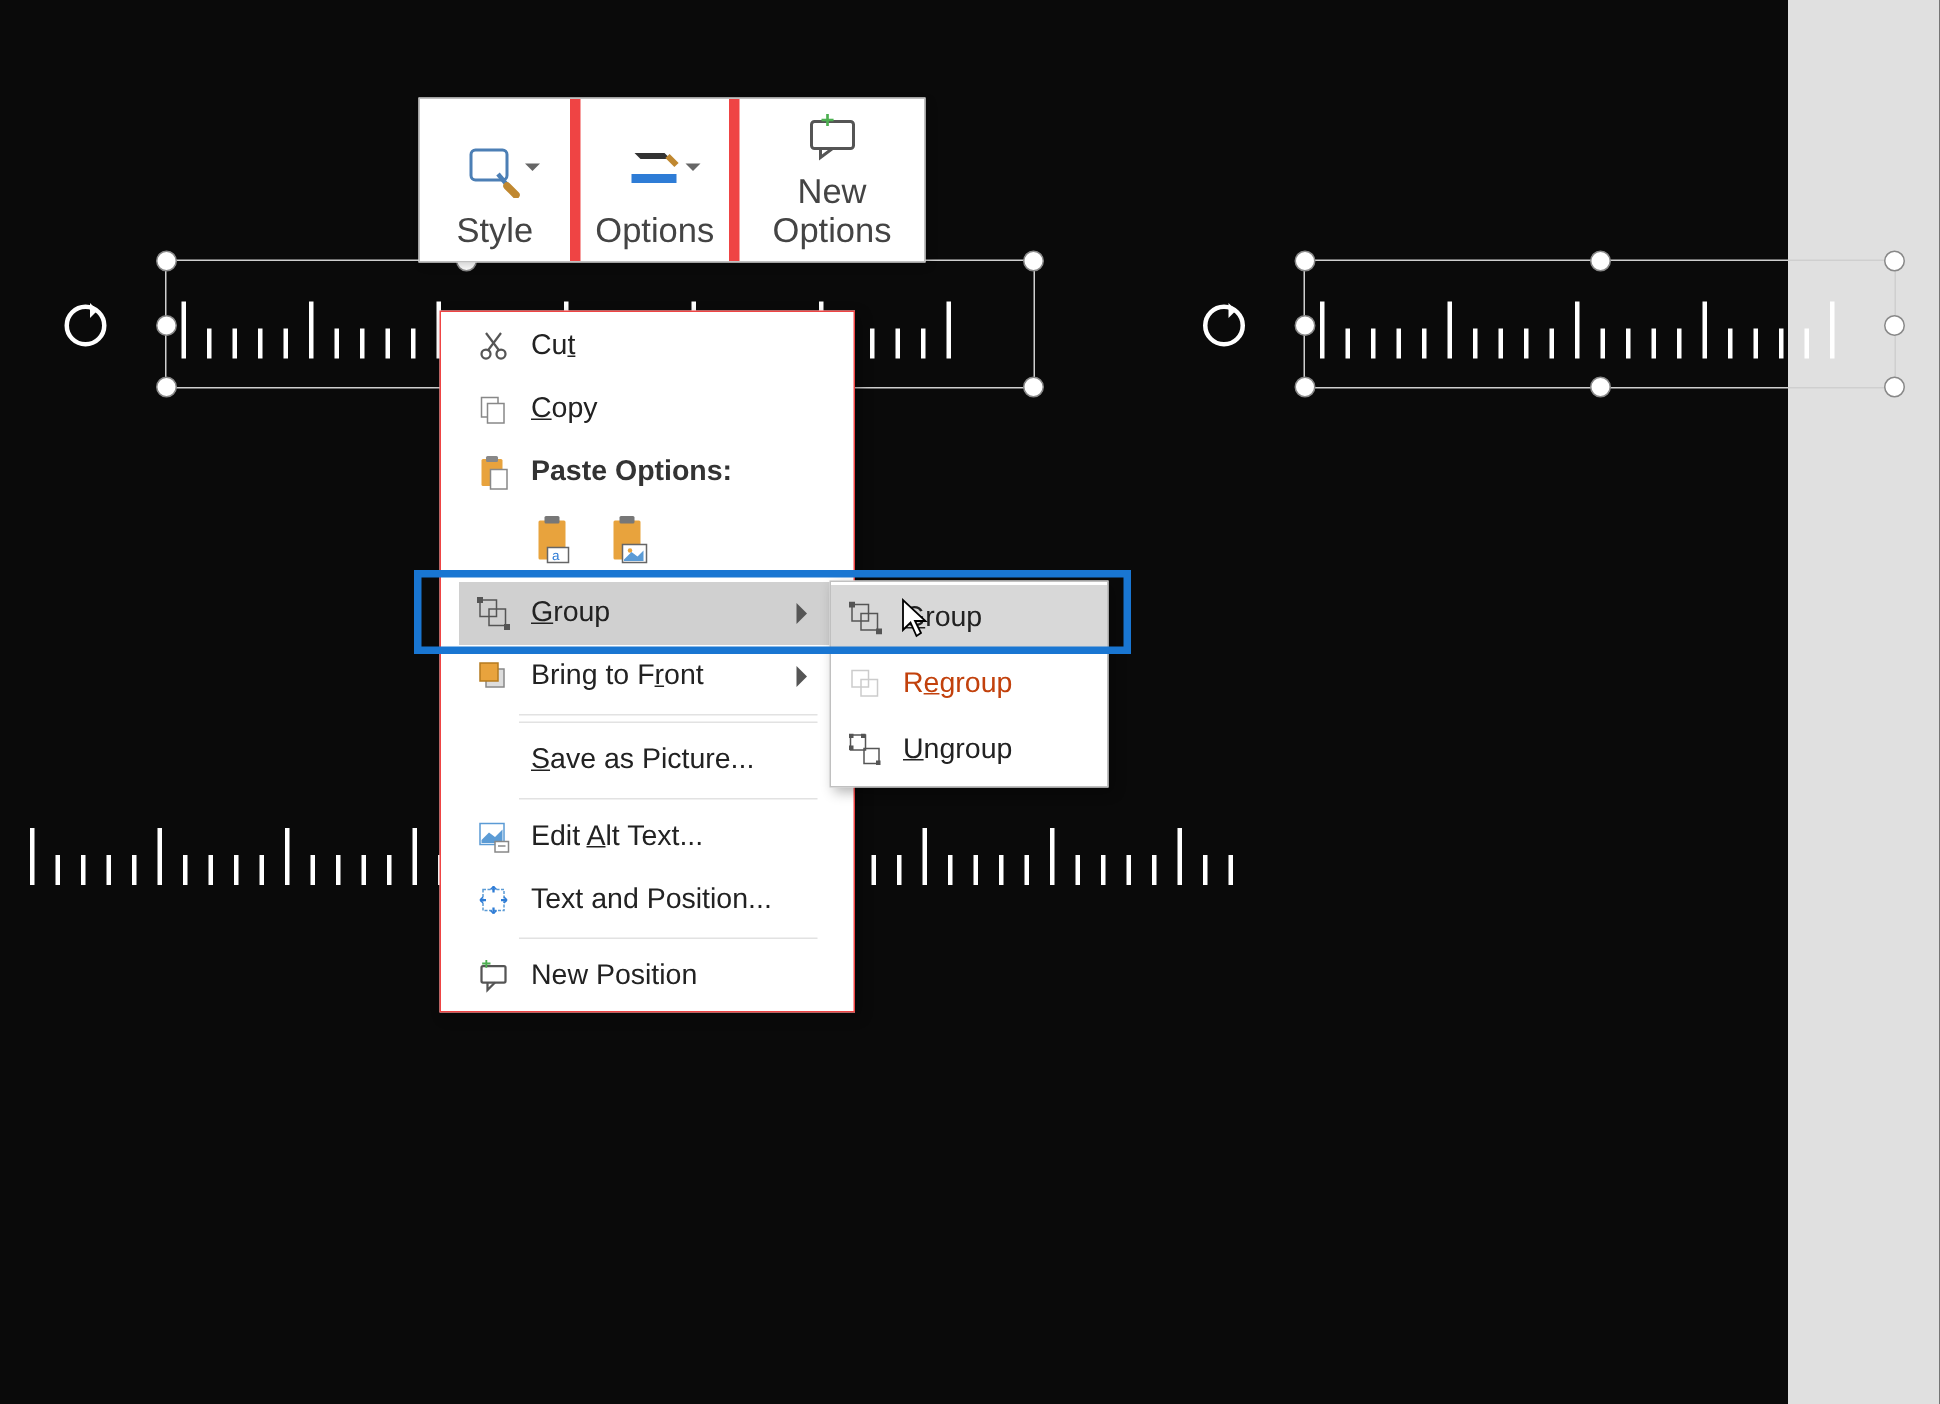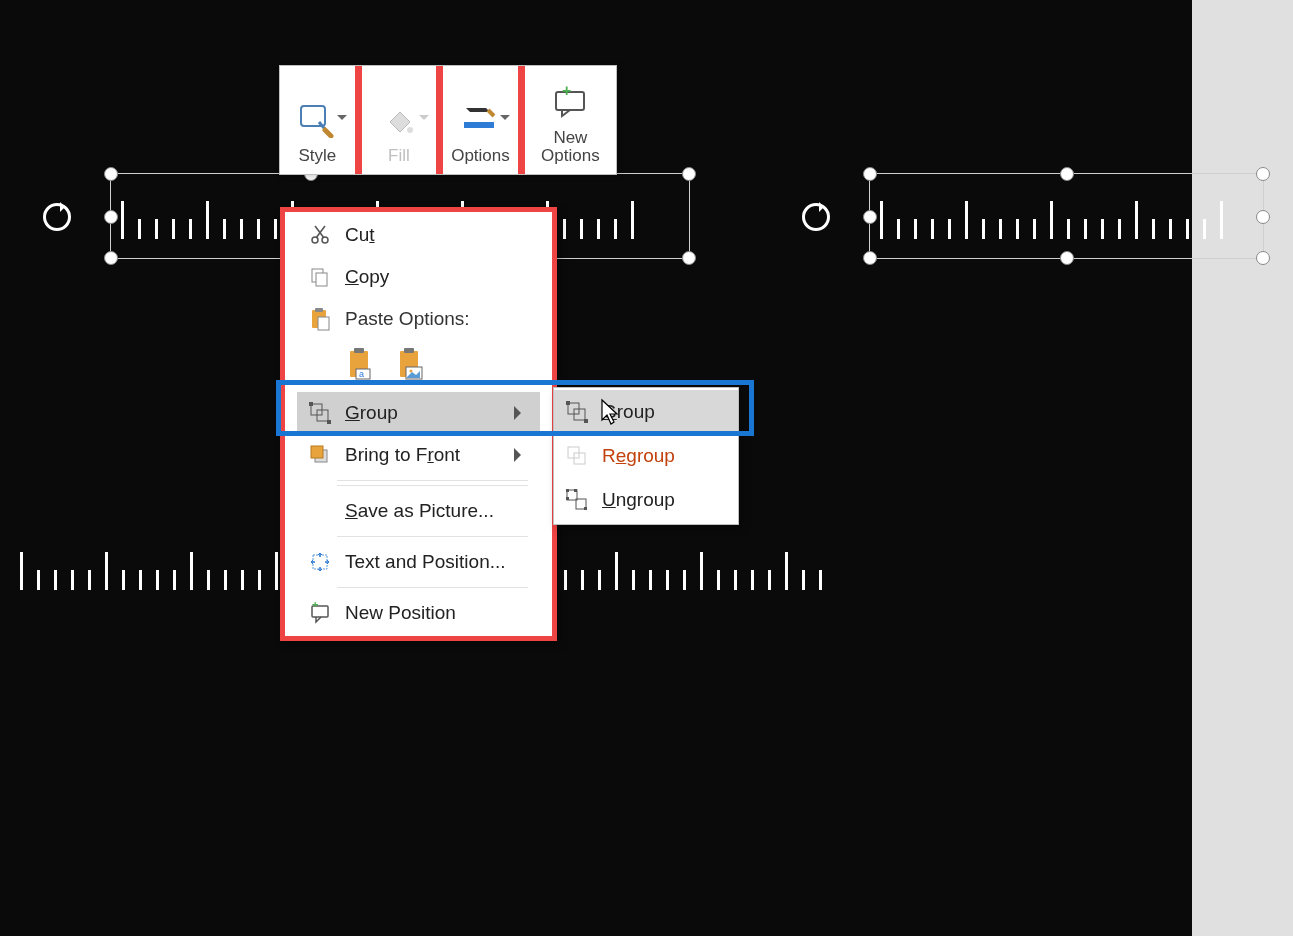--- a/index.html
+++ b/index.html
@@ -63,53 +63,53 @@
 .mini-toolbar .tb-item {
   flex: 1;
   display: flex;
   flex-direction: column;
   align-items: center;
   justify-content: flex-end;
   padding: 8px 4px;
   border-right: 7px solid #ef4444;
 }
 .mini-toolbar .tb-item:last-child { border-right: none; flex: 1.25; }
-.mini-toolbar .tb-label { font-size: 17px; color: #444; margin-top: 6px; text-align:center; line-height:1.1; }
+.mini-toolbar .tb-label { font-size: 23px; color: #444; margin-top: 6px; text-align:center; line-height:1.1; }
 .mini-toolbar .tb-item.disabled .tb-label { color: #c0c0c0; }
 .tb-icon { width: 40px; height: 40px; display:flex; align-items:center; justify-content:center; position:relative; }
 .tb-dd { position:absolute; right:-10px; top:14px; width:0; height:0; border:5px solid transparent; border-top-color:#666; }
 
 
 .context-menu {
   position: absolute;
-  left: 280px; top: 207px;
+  left: 293px; top: 207px;
   width: 277px;
   background: #fff;
-  border: 5px solid #ef4444;
+  border: 1px solid #ef4444;
   box-shadow: 3px 3px 8px rgba(0,0,0,0.3);
   padding: 2px 12px;
 }
 .menu-item {
   display: flex;
   align-items: center;
   padding: 6px 10px 6px 10px;
   font-size: 19px;
   color: #222;
   position: relative;
   min-height: 42px;
 }
 .menu-item.hovered { background: #d0d0d0; }
 .menu-item.disabled { color: #c2410c; }
 .menu-item .mi-icon { width: 26px; height: 26px; margin-right: 12px; flex-shrink:0; display:flex; align-items:center; justify-content:center; }
 .menu-item .mi-arrow {
   position: absolute; right: 12px; top: 50%; transform: translateY(-50%);
   width: 0; height: 0; border: 7px solid transparent; border-left-color: #555;
 }
 .menu-sep { height: 1px; background: #e2e2e2; margin: 4px 12px 4px 40px; }
-.menu-header { font-weight: 400; color:#333; }
+.menu-header { font-weight: 700; color:#333; }
 .paste-icons { display:flex; gap:16px; padding: 4px 10px 8px 48px; }
 .paste-opt { width:34px; height:40px; display:flex; align-items:center; justify-content:center; }
 
 
 .submenu {
   position: absolute;
   left: 553px; top: 387px;
   width: 186px;
   background: #fff;
   border: 1px solid #c0c0c0;
@@ -284,30 +284,20 @@
     <div class="tb-icon">
       <svg width="36" height="34" viewBox="0 0 36 34">
           <rect x="2" y="2" width="24" height="20" rx="3" fill="#fff" stroke="#4C7FB5" stroke-width="2"></rect>
           <path d="M20 18 L30 30" stroke="#4C7FB5" stroke-width="3"></path>
           <path d="M26 26 L32 32" stroke="#C08830" stroke-width="5" stroke-linecap="round"></path>
         </svg>
       <div class="tb-dd"></div>
     </div>
     <div class="tb-label">Style</div>
   </div>
-  <div class="tb-item disabled">
-    <div class="tb-icon">
-      <svg width="34" height="34" viewBox="0 0 34 34">
-          <path d="M8 18 L18 8 L28 18 L18 28 Z" fill="#ddd" stroke="#bbb"></path>
-          <circle cx="28" cy="26" r="3" fill="#ddd"></circle>
-        </svg>
-      <div class="tb-dd" style="border-top-color:#ccc;"></div>
-    </div>
-    <div class="tb-label">Fill</div>
-  </div>
   <div class="tb-item">
     <div class="tb-icon">
       <svg width="40" height="34" viewBox="0 0 40 34">
           <rect x="4" y="18" width="30" height="6" fill="#2E7CD6"></rect>
           <path d="M6 4 L26 4 L30 8 L10 8 Z" fill="#333"></path>
           <path d="M28 6 L34 12" stroke="#C08830" stroke-width="4"></path>
         </svg>
       <div class="tb-dd"></div>
     </div>
     <div class="tb-label">Options</div>
@@ -405,20 +395,31 @@
 
   <div class="menu-sep"></div>
 
   <div class="menu-item">
     <div class="mi-icon"></div>
     <span><u class="accel">S</u>ave as Picture...</span>
   </div>
 
   <div class="menu-sep"></div>
 
+  <div class="menu-item">
+    <div class="mi-icon">
+        <svg width="22" height="22" viewBox="0 0 22 22">
+          <rect x="2" y="2" width="16" height="14" fill="#fff" stroke="#5B9BD5"></rect>
+          <path d="M3 13 L8 8 L12 11 L17 6 L17 15 L3 15 Z" fill="#5B9BD5"></path>
+          <rect x="12" y="14" width="9" height="7" fill="#fff" stroke="#888"></rect>
+          <line x1="14" y1="17" x2="19" y2="17" stroke="#888"></line>
+        </svg>
+      </div>
+    <span>Edit <u class="accel">A</u>lt Text...</span>
+  </div>
 
   <div class="menu-item">
     <div class="mi-icon">
         <svg width="22" height="22" viewBox="0 0 22 22">
           <rect x="4" y="4" width="14" height="14" fill="none" stroke="#5B9BD5" stroke-dasharray="2 1"></rect>
           <path d="M2 11 L6 11 M16 11 L20 11 M11 2 L11 6 M11 16 L11 20" stroke="#2E7CD6" stroke-width="1.5"></path>
           <path d="M2 11 l2 -2 M2 11 l2 2 M20 11 l-2 -2 M20 11 l-2 2 M11 2 l-2 2 M11 2 l2 2 M11 20 l-2 -2 M11 20 l2 -2" stroke="#2E7CD6"></path>
         </svg>
       </div>
     <span>Text and Position...</span>

